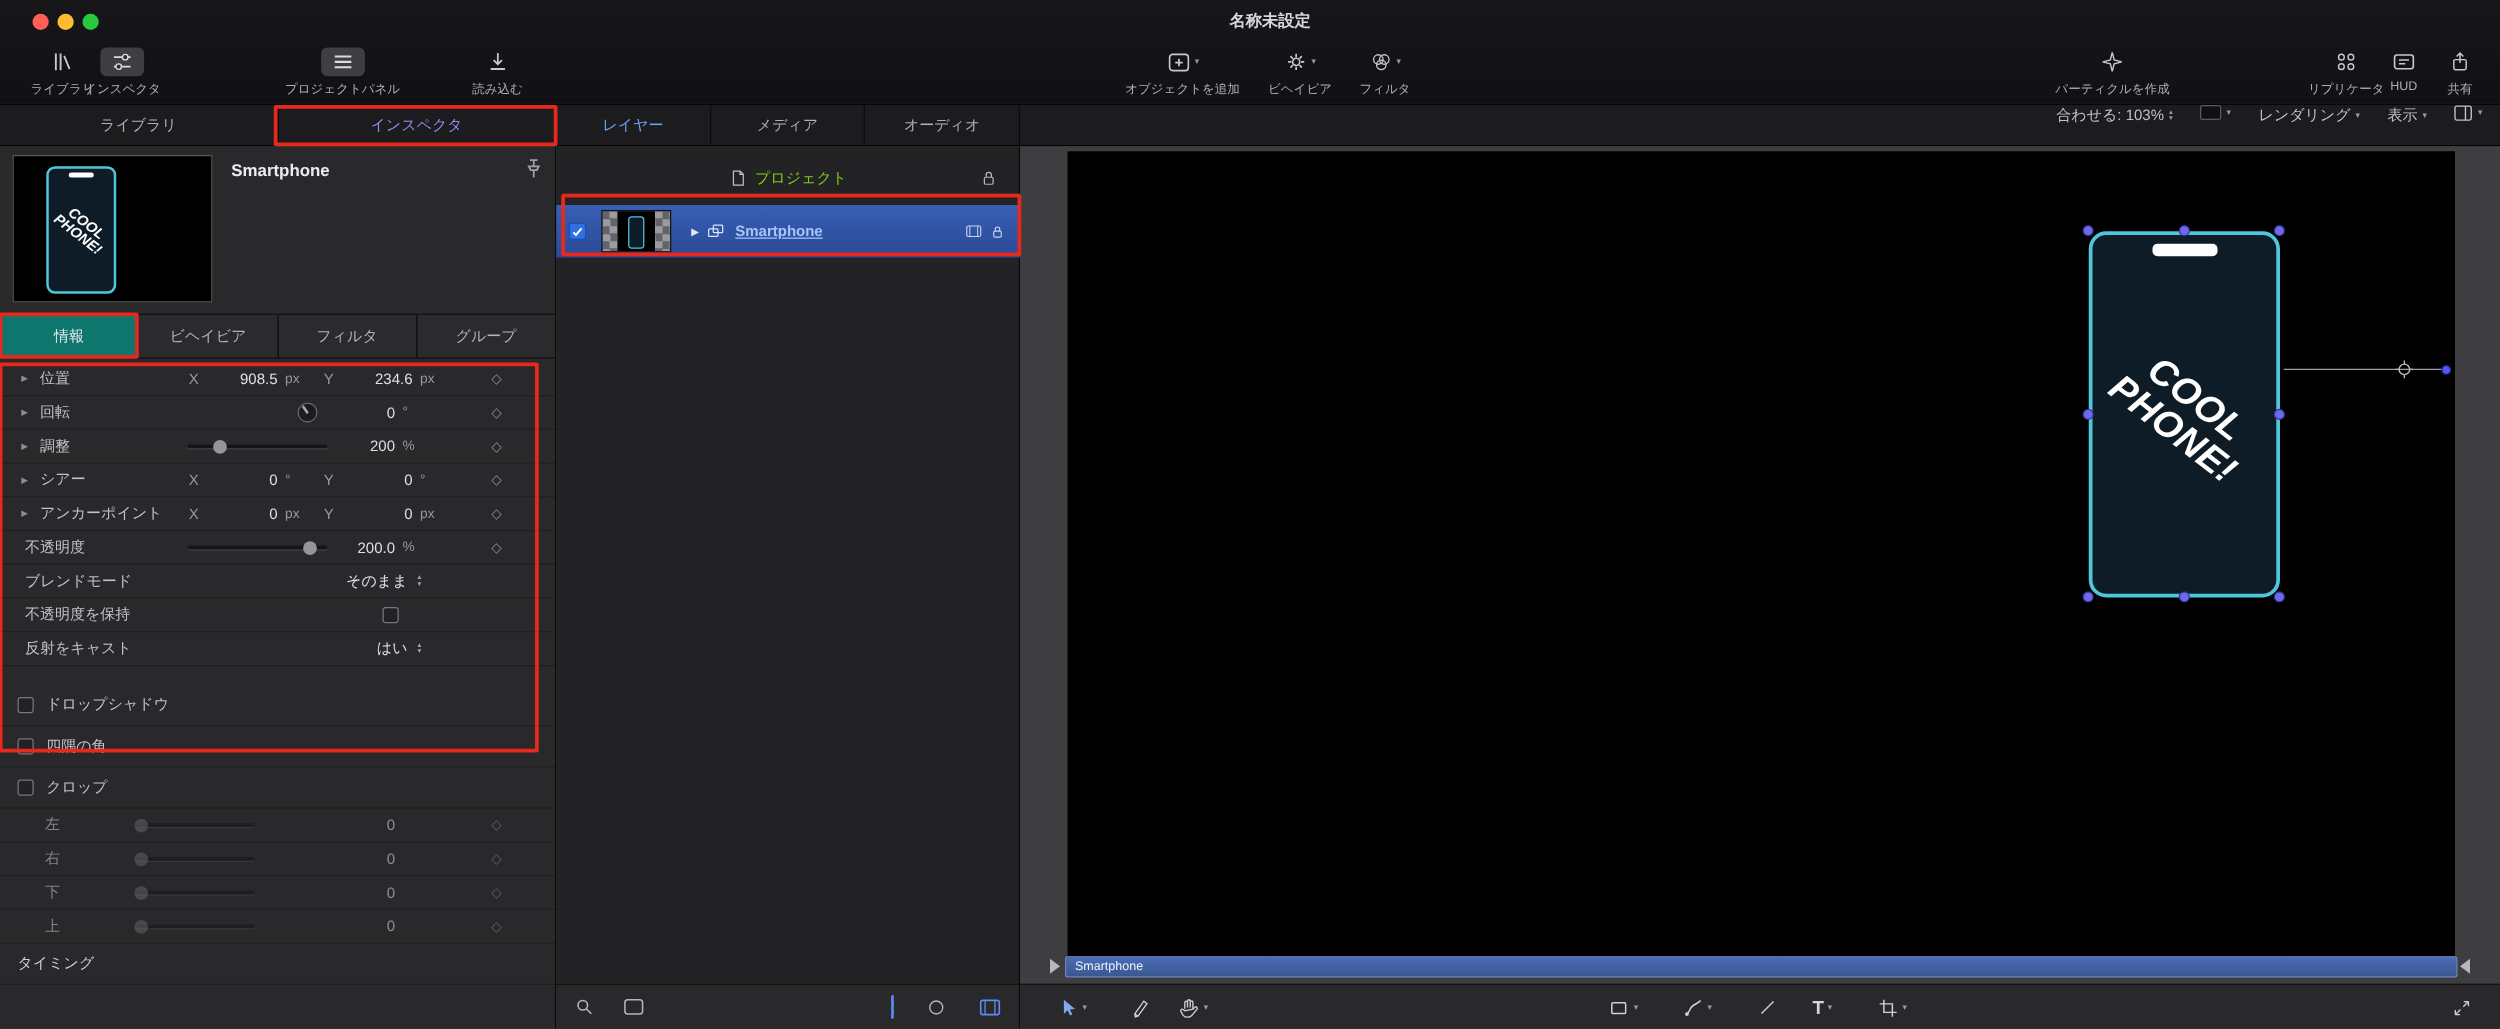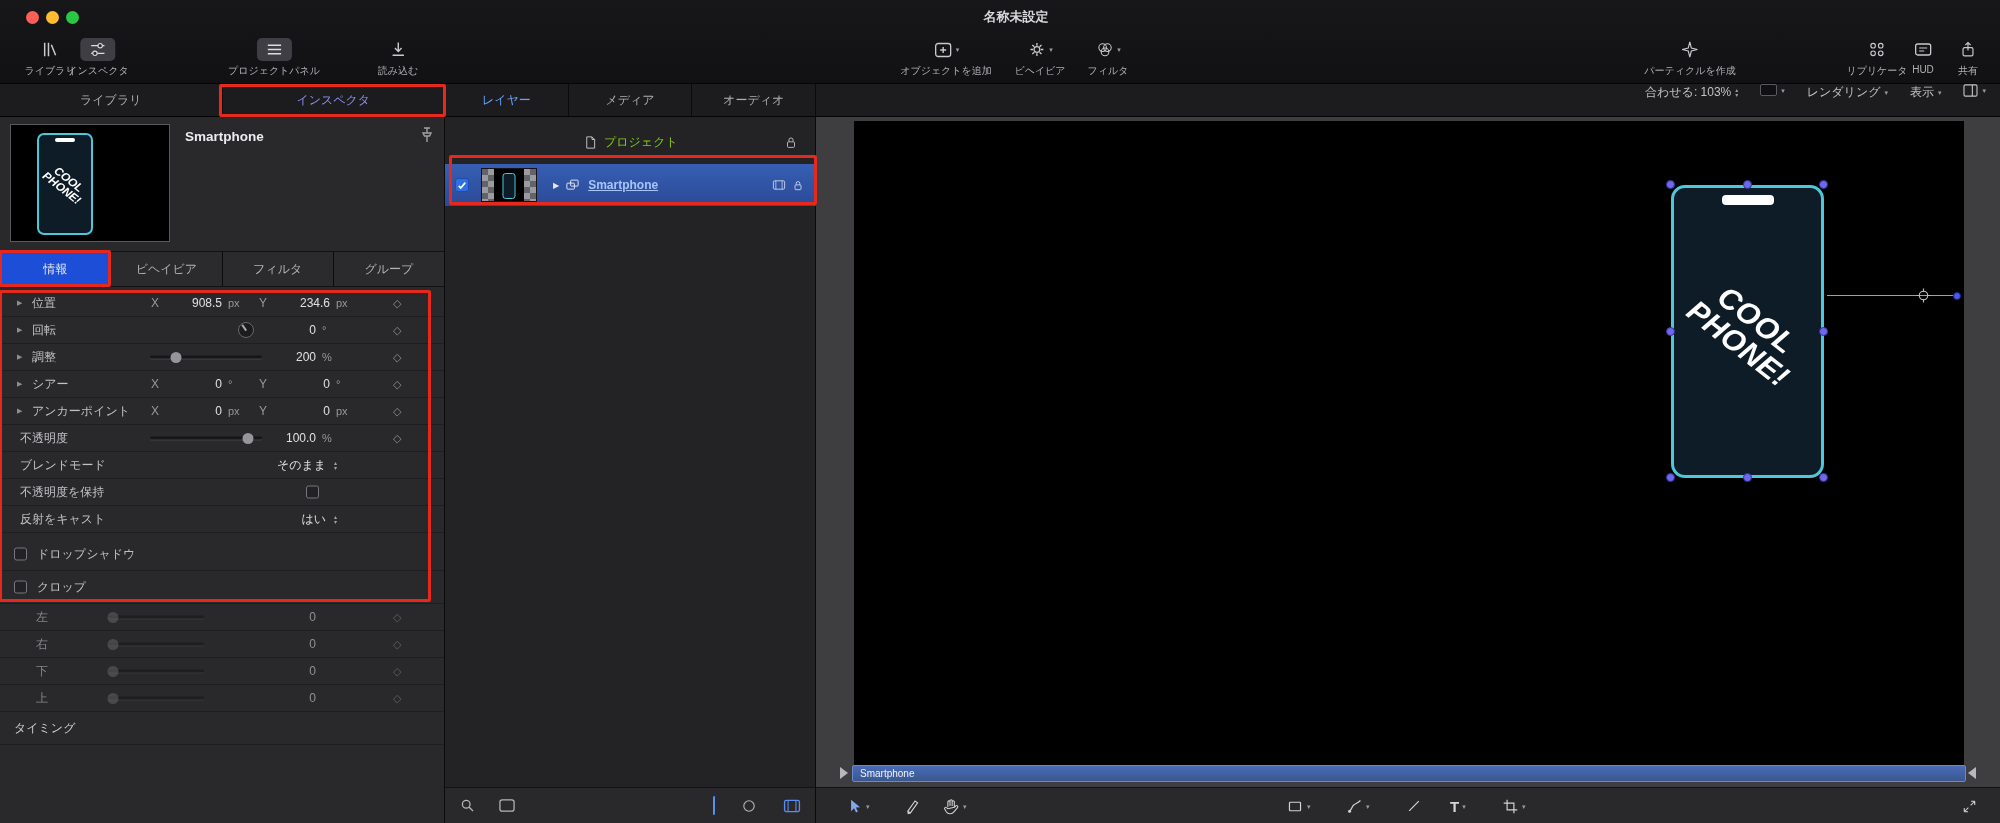--- a/index.html
+++ b/index.html
@@ -30,21 +30,21 @@
   .stp2{display:flex;flex-direction:column;font-size:6px;line-height:4.5px;color:#9a9a9e}
   .swatch{width:17px;height:12px;border-radius:2px;background:#101014;border:1px solid #5a5a60}
 
   
   #inspector{position:absolute;left:0;top:117px;width:445px;height:706px;background:#29292b;border-right:1px solid #0a0a0c;overflow:hidden}
   .pv-thumb{position:absolute;left:10px;top:7px;width:160px;height:118px;background:#000;border:1px solid #57575c;overflow:hidden}
   .pv-name{position:absolute;left:185px;top:12px;font-size:13.5px;font-weight:bold;color:#ececf0}
   .pv-pin{position:absolute;left:419px;top:9px;opacity:.85}
   #insp-tabs{position:absolute;left:0;top:134px;width:445px;height:36px;display:flex;background:#2b2b2d;border-top:1px solid #121214;border-bottom:1px solid #121214;font-size:12px}
   #insp-tabs .tab{color:#b4b4b8}
-  #insp-tabs .tab.sel{background:#1d4ed8;color:#e8e8ec}
+  #insp-tabs .tab.sel{background:#0f766e;color:#e8e8ec}
   #insp-rows{position:absolute;left:0;top:173px;width:445px}
   .prow{position:relative;height:27px;border-bottom:1px solid #1e1e20;font-size:12px;background:#29292b}
   .prow.tall{height:33px}
   .disc{position:absolute;left:17px;top:50%;transform:translateY(-50%);font-size:7px;color:#8e8e92}
   .lbl{position:absolute;left:32px;top:50%;transform:translateY(-50%);color:#c2c2c6;white-space:nowrap}
   .hrow .lbl{left:32px;color:#d0d0d4}
   .ax{position:absolute;top:50%;transform:translateY(-50%);color:#98989c}
   .ax.x1{left:151px}.ax.y1{left:259px}
   .val{position:absolute;top:50%;transform:translateY(-50%);text-align:right;color:#e0e0e4;white-space:nowrap}
   .v1{left:156px;width:66px}.v2{left:264px;width:66px}
@@ -357,21 +357,21 @@
       <span class="un u2">px</span>
       <span class="kf">◇</span>
     </div>
 
 
     <div class="prow">
       <span class="lbl" style="left:20px">不透明度</span>
       <span class="slider">
           <span class="knob" style="left:98px"></span>
         </span>
-      <span class="val vs">100.0</span>
+      <span class="val vs">200.0</span>
       <span class="un us">%</span>
       <span class="kf">◇</span>
     </div>
 
     <div class="prow">
       <span class="lbl" style="left:20px">ブレンドモード</span>
       <span class="val vsel">そのまま</span>
       <span class="stp">
           <span>▴</span>
           <span>▾</span>
@@ -385,23 +385,27 @@
 
     <div class="prow">
       <span class="lbl" style="left:20px">反射をキャスト</span>
       <span class="val vsel">はい</span>
       <span class="stp">
           <span>▴</span>
           <span>▾</span>
         </span>
     </div>
 
-    <div class="prow tall cbrow" style="margin-top:5px">
+    <div class="prow tall cbrow" style="margin-top:15px">
       <span class="cb"></span>
       <span class="lbl">ドロップシャドウ</span>
+    </div>
+    <div class="prow tall cbrow">
+      <span class="cb"></span>
+      <span class="lbl">四隅の角</span>
     </div>
     <div class="prow tall cbrow">
       <span class="cb"></span>
       <span class="lbl">クロップ</span>
     </div>
 
     <div class="prow sub">
       <span class="lbl">左</span>
       <span class="slider crop">
           <span class="knob" style="left:5px"></span>

